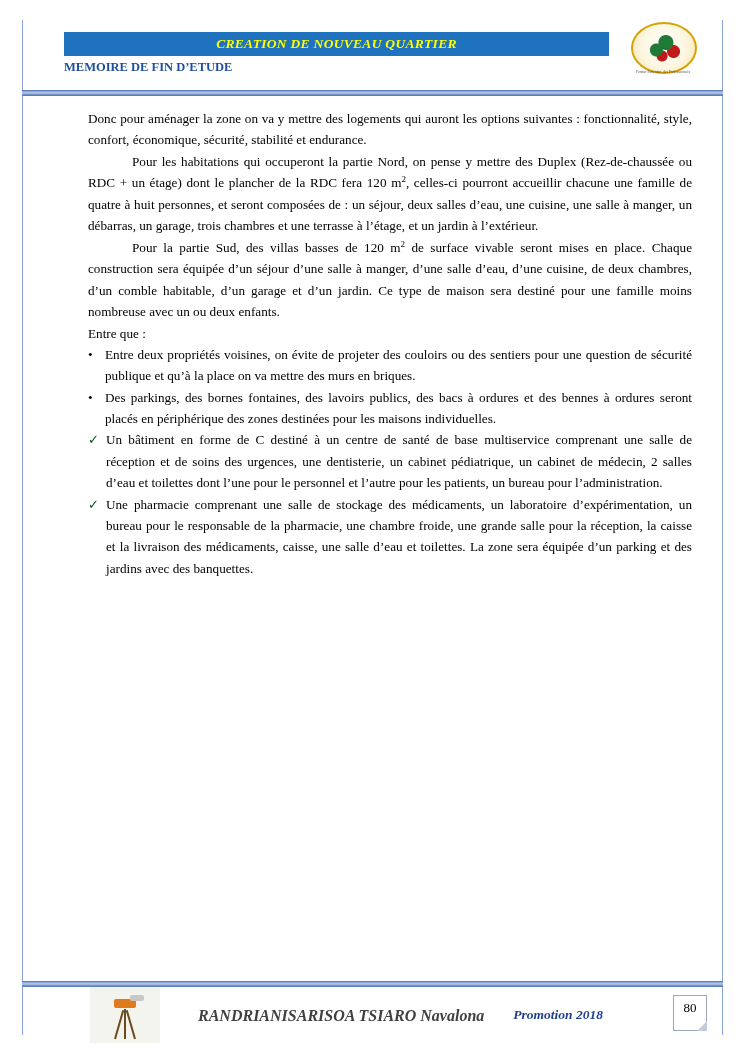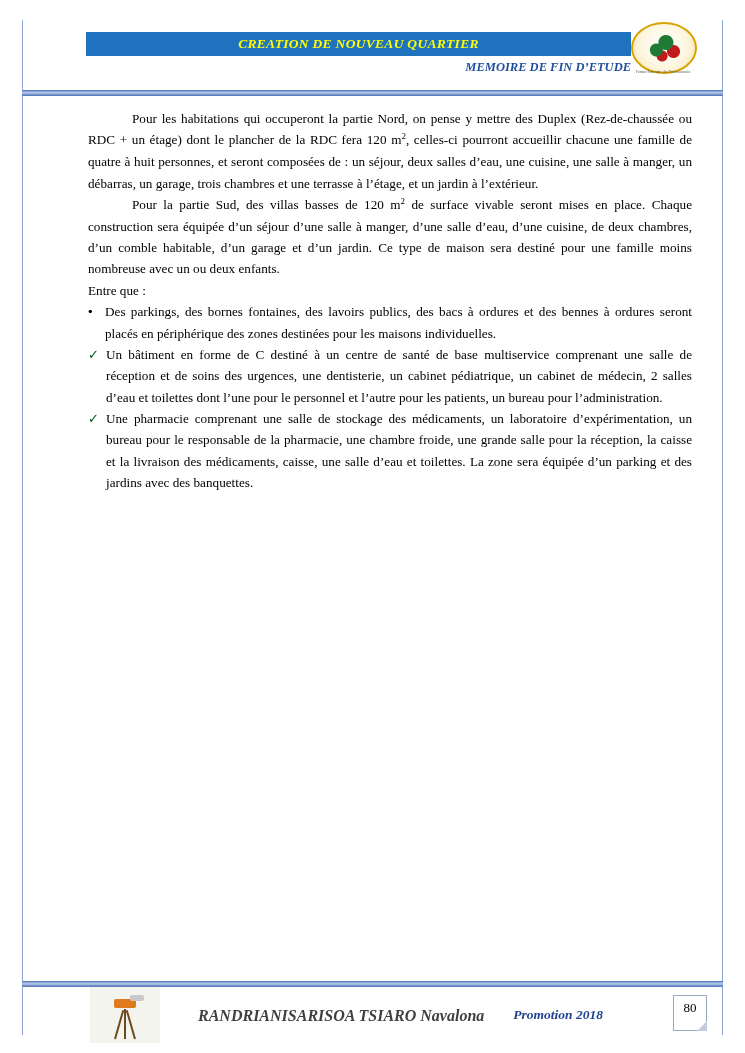--- a/index.html
+++ b/index.html
@@ -30,21 +30,21 @@
     bottom: 18px;
     width: 1px;
     background: #8aa4d6;
   }
   .rule-left { left: 22px; }
   .rule-right { right: 22px; }
 
   
   .header {
     position: absolute;
-    left: 32px;
+    left: 10px;
     right: 22px;
     top: 20px;
     height: 72px;
     padding-left: 19px;
   }
   .header-title-bar {
     position: absolute;
     left: 54px;
     top: 12px;
     width: 545px;
@@ -59,23 +59,22 @@
     font-style: italic;
     font-weight: bold;
     font-size: 13.5px;
     letter-spacing: 0.3px;
   }
   .header-sub {
     position: absolute;
     left: 54px;
     top: 40px;
     width: 545px;
-    text-align: right;
+    text-align: left;
     color: #1f4e9c;
-    font-style: italic;
     font-weight: bold;
     font-size: 12.5px;
   }
   .logo {
     position: absolute;
     right: 20px;
     top: 0px;
     width: 80px;
     height: 62px;
   }
@@ -304,28 +303,29 @@
     <div class="header-sub">MEMOIRE DE FIN D’ETUDE</div>
     <div class="logo">
       <div class="logo-circle"></div>
       <div class="logo-caption">Former Partenaire des Professionnels</div>
     </div>
   </div>
   <div class="header-divider"></div>
 
   <div class="content">
 
+    <p>Donc pour aménager la zone on va y mettre des logements qui auront les options suivantes : fonctionnalité, style, confort, économique, sécurité, stabilité et endurance.</p>
 
     <p class="p-indent"><span>Pour les habitations qui occuperont la partie Nord, on pense y mettre des Duplex (Rez-de-chaussée ou RDC + un étage) dont le plancher de la RDC fera 120 m</span><sup>2</sup><span>, celles-ci pourront accueillir chacune une famille de quatre à huit personnes, et seront composées de : un séjour, deux salles d’eau, une cuisine, une salle à manger, un débarras, un garage, trois chambres et une terrasse à l’étage, et un jardin à l’extérieur.</span></p>
 
     <p class="p-indent"><span>Pour la partie Sud, des villas basses de 120 m</span><sup>2</sup><span> de surface vivable seront mises en place. Chaque construction sera équipée d’un séjour d’une salle à manger, d’une salle d’eau, d’une cuisine, de deux chambres, d’un comble habitable, d’un garage et d’un jardin. Ce type de maison sera destiné pour une famille moins nombreuse avec un ou deux enfants.</span></p>
 
     <p>Entre que :</p>
 
-    <p class="bullet-para"><span class="b">•</span></p>
+    <p class="bullet-para"><span class="b">•</span><span>Entre deux propriétés voisines, on évite de projeter des couloirs ou des sentiers pour une question de sécurité publique et qu’à la place on va mettre des murs en briques.</span></p>
 
     <p class="bullet-para"><span class="b">•</span><span>Des parkings, des bornes fontaines, des lavoirs publics, des bacs à ordures et des bennes à ordures seront placés en périphérique des zones destinées pour les maisons individuelles.</span></p>
 
 
 
     <p class="check-item"><span class="chk">✓</span><span>Un bâtiment en forme de C destiné à un centre de santé de base multiservice comprenant une salle de réception et de soins des urgences, une dentisterie, un cabinet pédiatrique, un cabinet de médecin, 2 salles d’eau et toilettes dont l’une pour le personnel et l’autre pour les patients, un bureau pour l’administration.</span></p>
 
     <p class="check-item"><span class="chk">✓</span><span>Une pharmacie comprenant une salle de stockage des médicaments, un laboratoire d’expérimentation, un bureau pour le responsable de la pharmacie, une chambre froide, une grande salle pour la réception, la caisse et la livraison des médicaments, caisse, une salle d’eau et toilettes. La zone sera équipée d’un parking et des jardins avec des banquettes.</span></p>
 
   </div>

